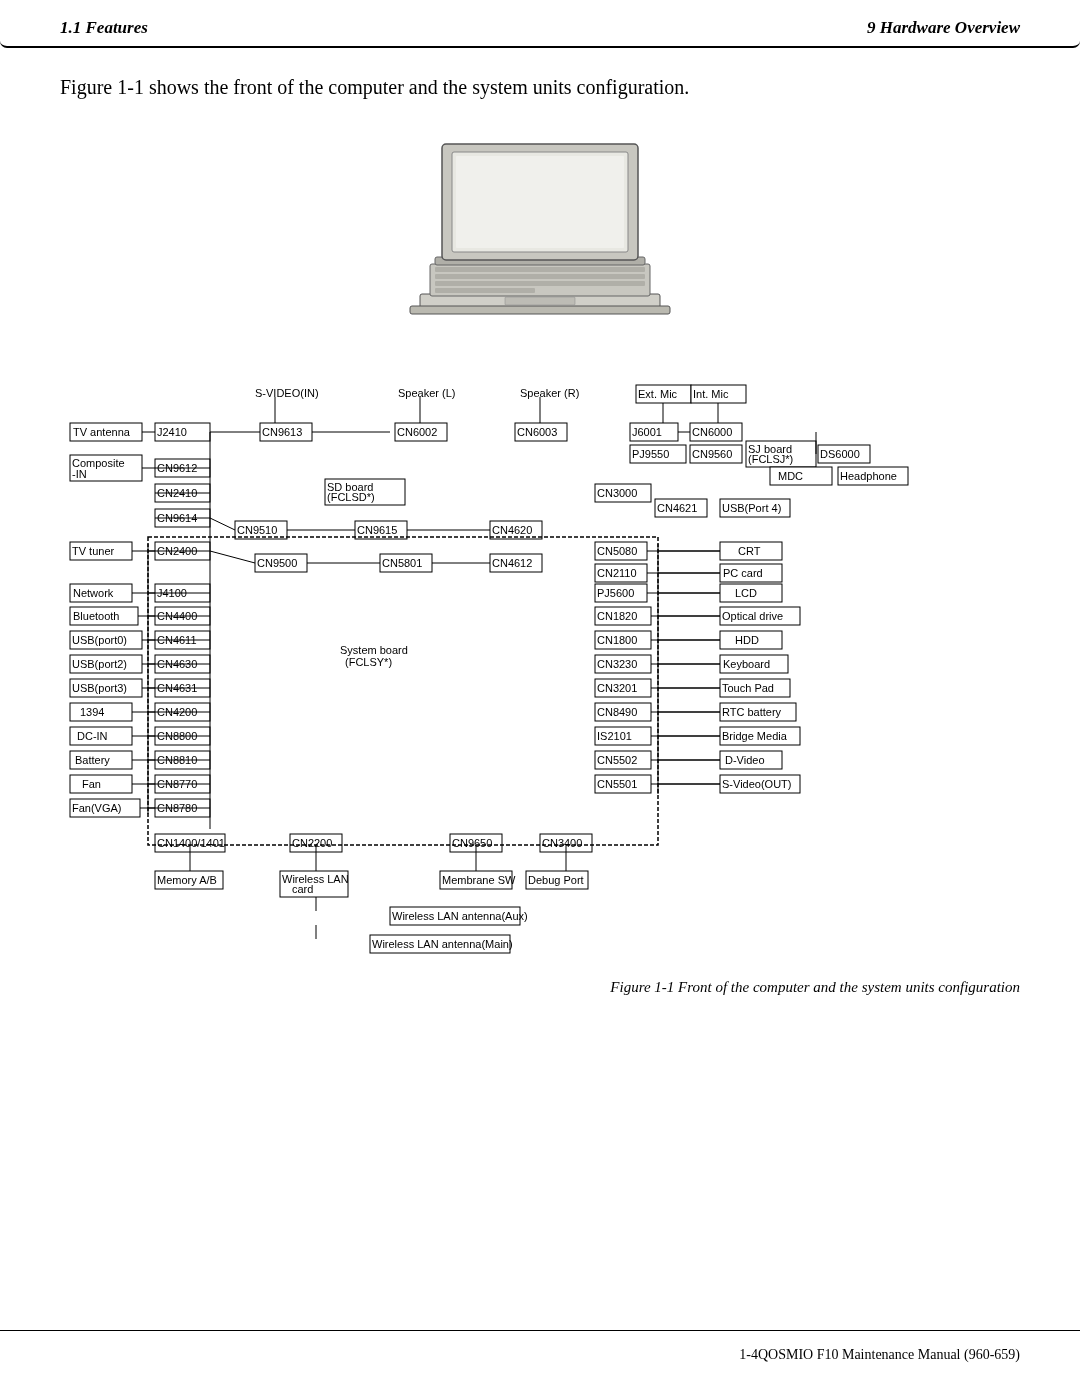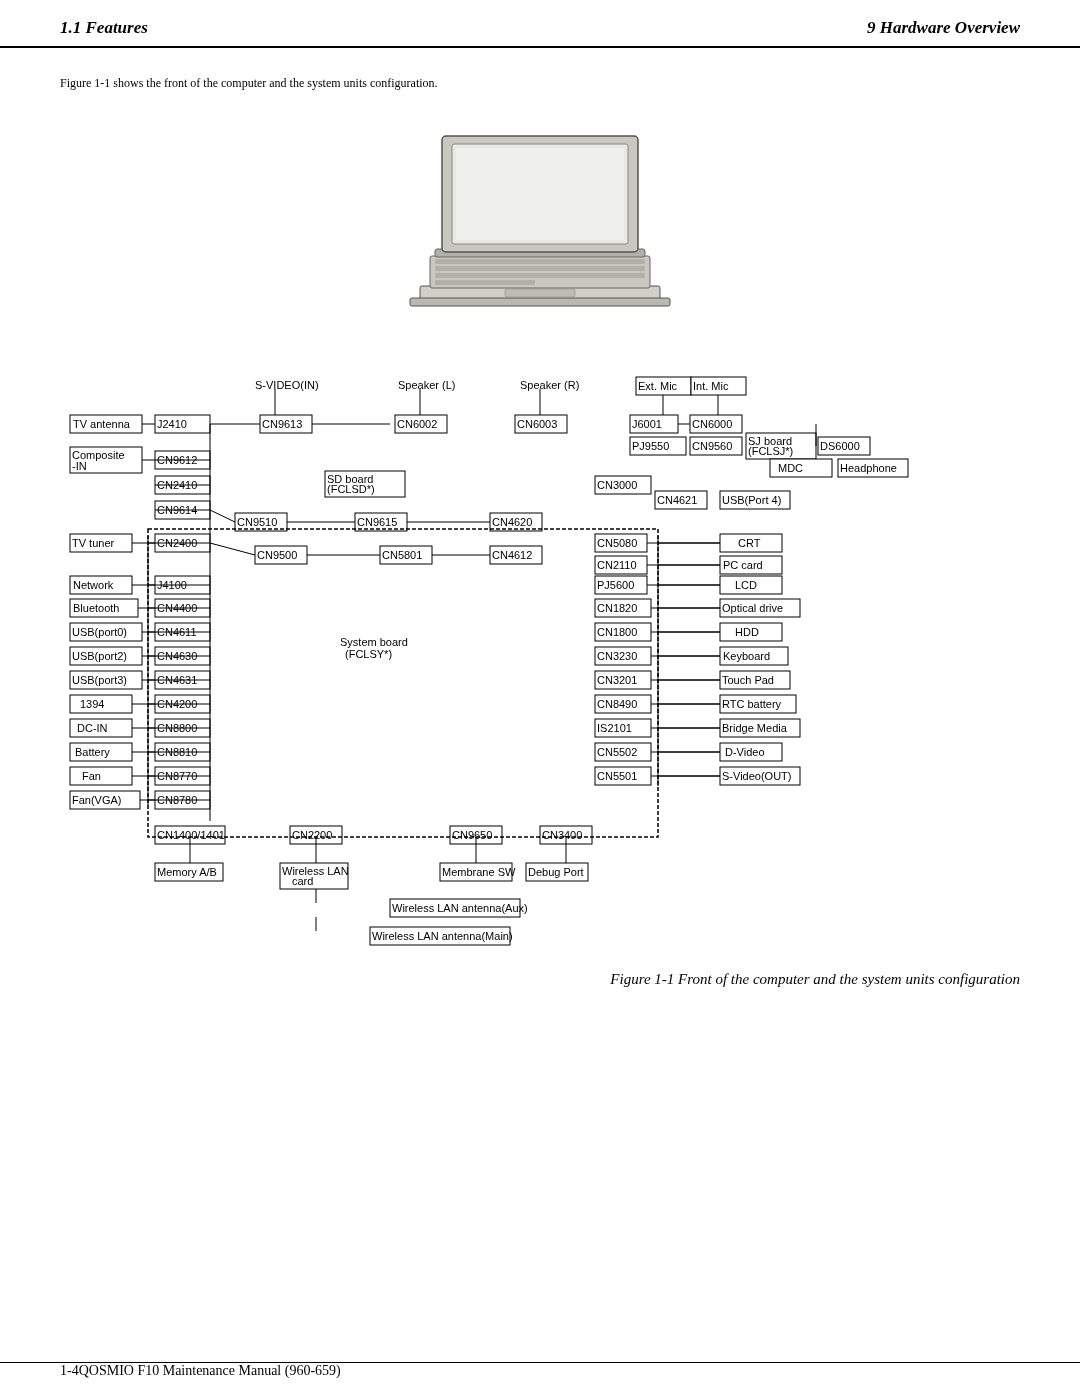--- a/index.html
+++ b/index.html
@@ -21,36 +21,37 @@
     }
 
     
     .header {
       display: flex;
       justify-content: space-between;
       align-items: center;
       padding: 18px 60px 8px 60px;
       border-bottom: 2px solid #000;
       margin-bottom: 10px;
+      border-radius: 7px;
     }
     .header-left {
       font-size: 17px;
       font-style: italic;
       font-weight: bold;
     }
     .header-right {
       font-size: 17px;
       font-style: italic;
       font-weight: bold;
     }
 
     
     .intro-text {
       padding: 18px 60px 10px 60px;
-      font-size: 12px;
+      font-size: 20px;
     }
 
     
     .laptop-container {
       display: flex;
       justify-content: center;
       align-items: center;
       height: 260px;
       margin: 0 0 10px 0;
     }
@@ -81,22 +82,22 @@
       margin: 10px 60px 20px 60px;
     }
 
     
     .footer {
       position: absolute;
       bottom: 18px;
       left: 0;
       right: 0;
       display: flex;
-      justify-content: flex-start;
-      padding: 0 60px;
+      justify-content: flex-end;
+      padding: 16px 60px;
       border-top: 1.5px solid #000;
       font-size: 14px;
     }
   </style>
 </head>
 <body>
 
 <div class="page">
 
   <div class="header">

